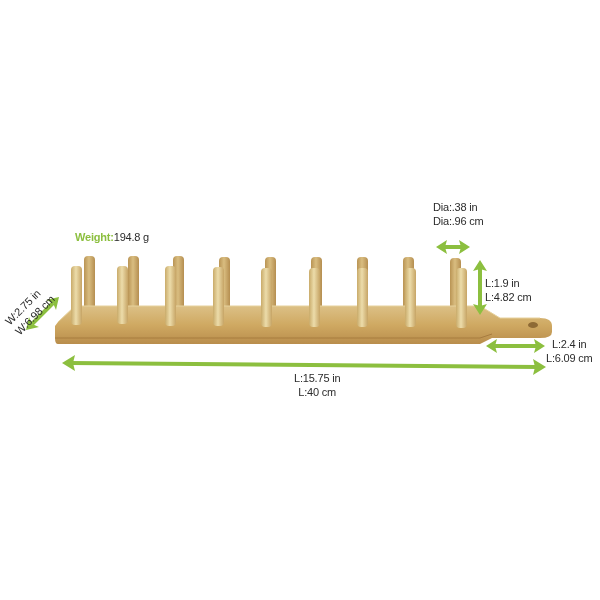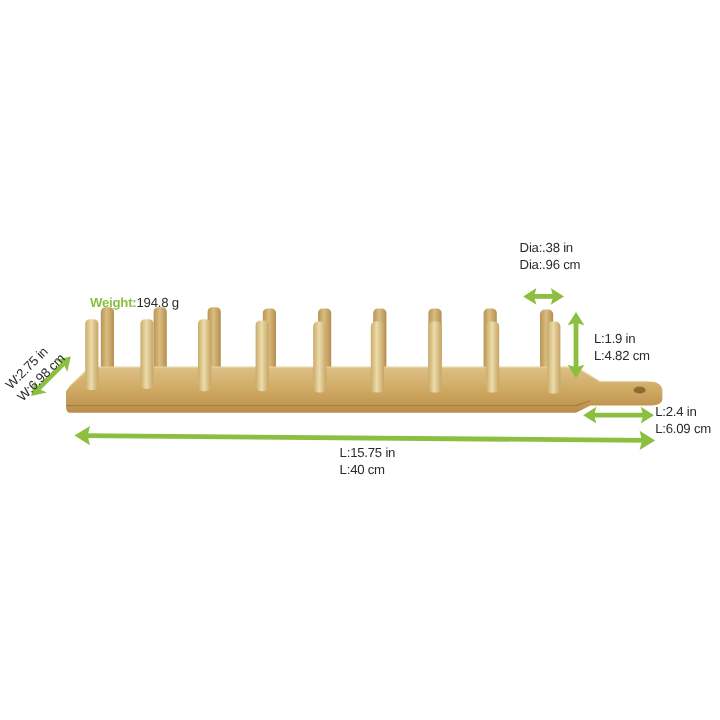--- a/index.html
+++ b/index.html
@@ -1,25 +1,25 @@
 <!DOCTYPE html>
 <html><head>
   <meta charset="utf-8">
   <style>
     * { margin: 0; padding: 0; box-sizing: border-box; }
     html, body { width: 600px; height: 600px; background: #ffffff; overflow: hidden; }
     body { position: relative; font-family: "Liberation Sans", sans-serif; }
     .stage { position: absolute; left: 0; top: 0; width: 600px; height: 600px; }
     .lbl { position: absolute; font-size: 11px; color: #2b2b2b; line-height: 14px; white-space: nowrap; letter-spacing: -0.2px; }
     .lbl .accent { color: #8cbf3f; font-weight: bold; }
-    .weight { left: 75px; top: 230px; margin-top: 16px; }
+    .weight { left: 75px; top: 230px; }
     .dia { left: 433px; top: 200px; }
-    .height { left: 485px; top: 276px; margin-left: 10px; }
-    .handle { left: 546px; top: 337px; }
-    .length { left: 283px; top: 371px; }
+    .height { left: 485px; top: 276px; }
+    .handle { left: 546px; top: 337px; text-align: center; }
+    .length { left: 294px; top: 371px; text-align: center; }
     .width-wrap { position: absolute; left: 2px; top: 318px; }
     svg.art { position: absolute; left: 0; top: 0; }
   </style>
 </head>
 <body>
 
 <div class="stage">
 
   <svg class="art" width="600" height="600" viewBox="0 0 600 600">
     <defs>

